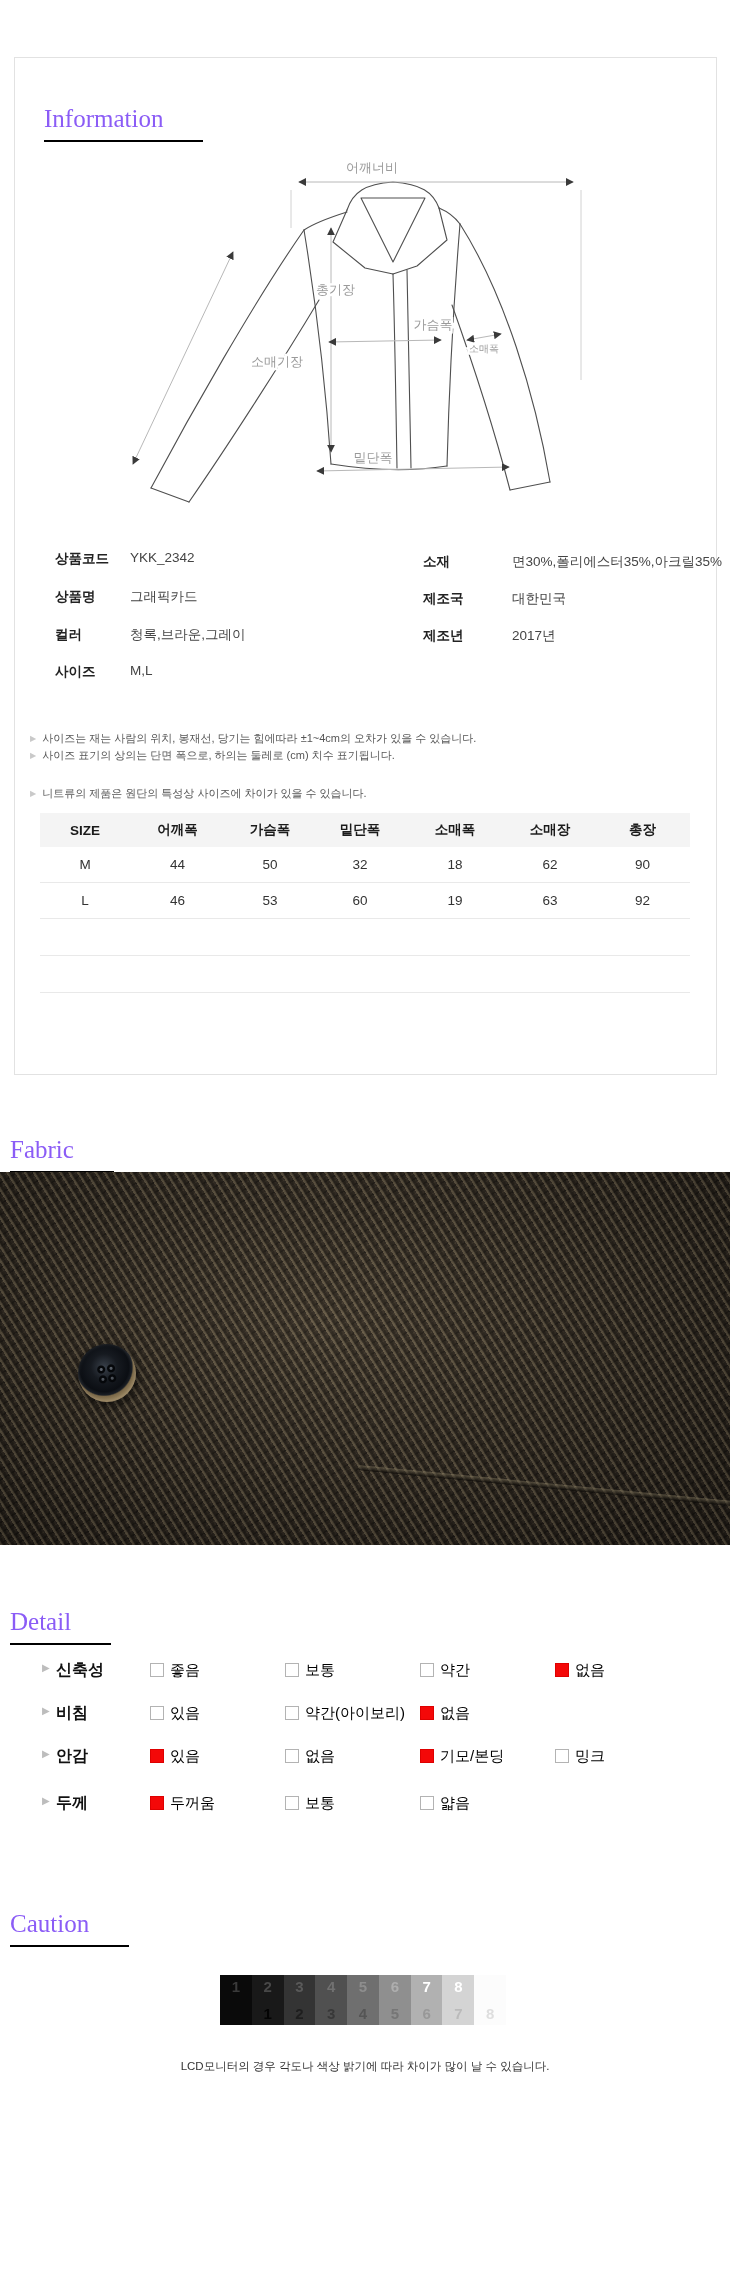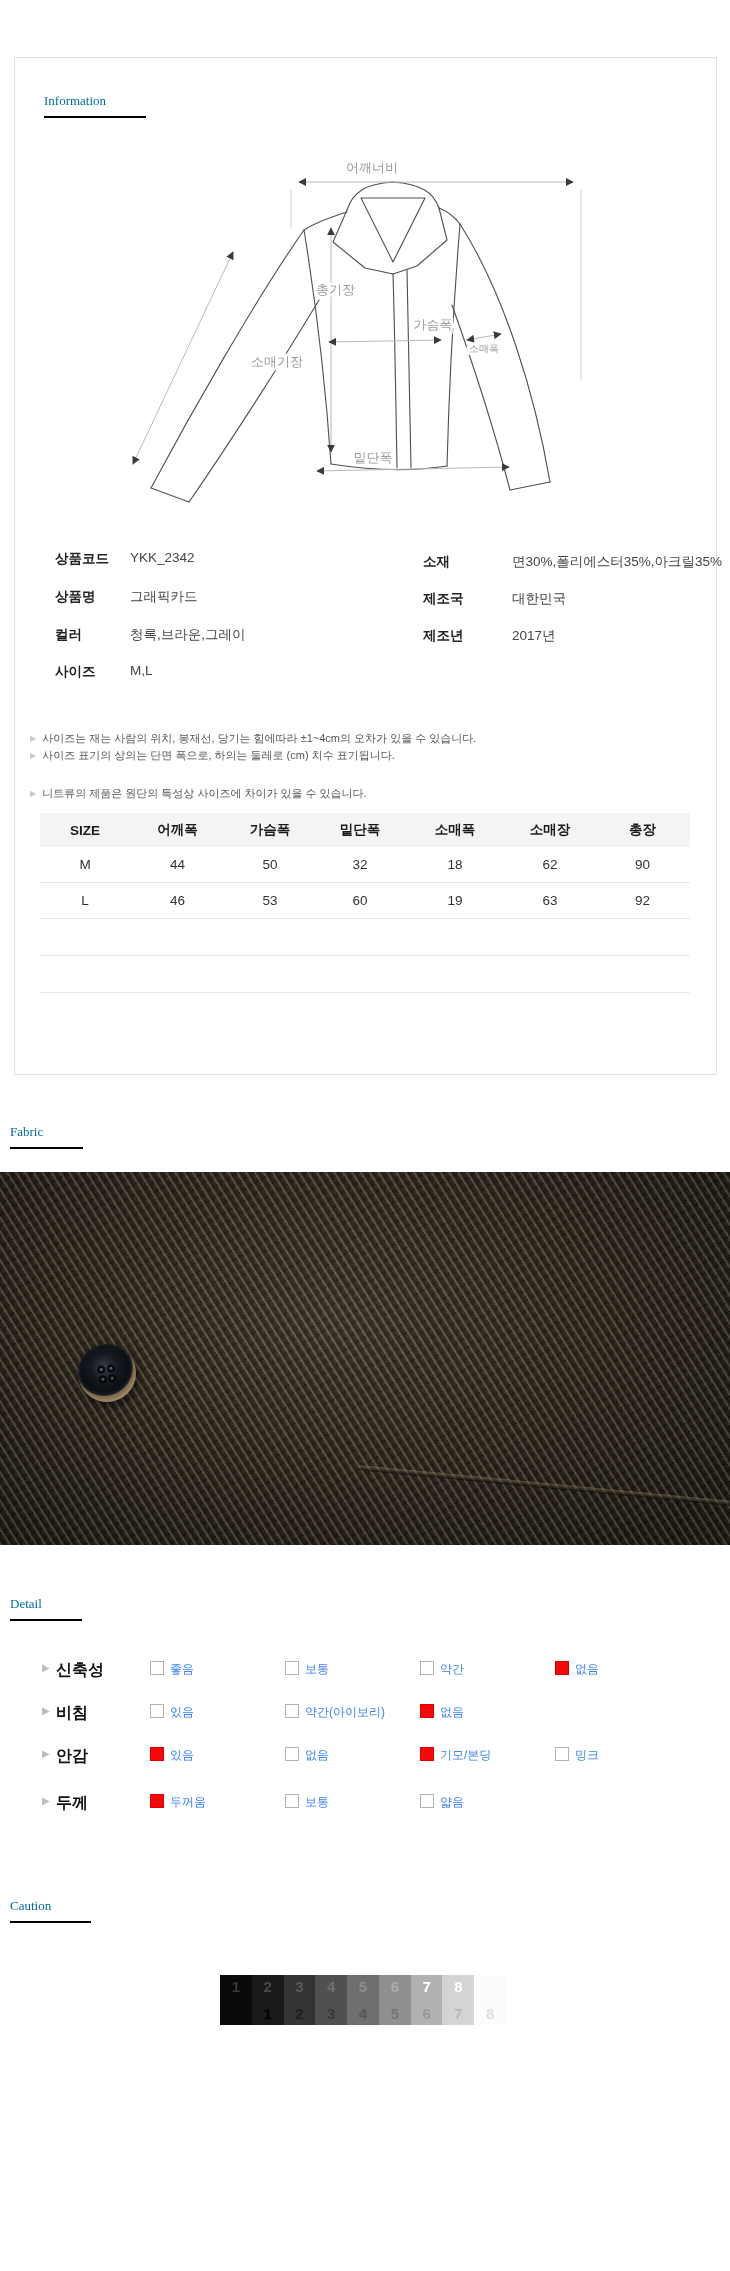--- a/index.html
+++ b/index.html
@@ -2,21 +2,21 @@
 <html><head>
 <meta charset="utf-8">
 <style>
   html,body{margin:0;padding:0;}
   body{
     width:730px;height:2271px;position:relative;background:#ffffff;
     font-family:"Liberation Sans","DejaVu Sans",sans-serif;color:#333;
     overflow:hidden;
   }
   
-  .sec-title{position:absolute;font-family:"Liberation Serif","DejaVu Serif",serif;font-size:13px;color:#0369a1;}
+  .sec-title{position:absolute;font-family:"Liberation Serif","DejaVu Serif",serif;font-size:25px;color:#8b5cf6;margin-top:12px;}
   .sec-title span{display:inline-block;padding:0 40px 7px 0;border-bottom:2px solid #000;}
   #t-information{left:44px;top:93px;}
   #t-fabric{left:10px;top:1124px;}
   #t-detail{left:10px;top:1596px;}
   #t-caution{left:10px;top:1898px;}
 
   
   .info-box{position:absolute;left:14px;top:57px;width:701px;height:1016px;border:1px solid #e2e2e2;background:#fff;}
 
   
@@ -69,21 +69,21 @@
   .fab-seam{
     position:absolute;left:358px;top:293px;width:380px;height:5px;
     transform:rotate(5.5deg);transform-origin:left center;border-radius:2px;
     background:linear-gradient(to bottom, rgba(205,190,150,0.30), rgba(8,6,4,0.7));
   }
 
   
   .detail-row{position:absolute;left:42px;width:660px;height:18px;white-space:nowrap;}
   .dr-bullet{position:absolute;left:0;top:3px;color:#bdbdbd;font-size:10px;line-height:10px;}
   .dr-label{position:absolute;left:14px;top:0;font-weight:bold;font-size:16px;color:#111;}
-  .opt{position:absolute;top:1px;font-size:12px;color:#3b82f6;}
+  .opt{position:absolute;top:1px;font-size:15px;color:#000000;}
   .opt.o1{left:108px;}.opt.o2{left:243px;}.opt.o3{left:378px;}.opt.o4{left:513px;}
   .cb{display:inline-block;width:12px;height:12px;border:1px solid #b3b3b3;background:#fff;margin-right:6px;vertical-align:-2px;}
   .cb.checked{background:#f40808;border-color:#de0000;}
 
   
   .gs-bar{position:absolute;left:220px;top:1975px;width:286px;height:50px;display:flex;}
   .gs-step{flex:1;position:relative;font-weight:bold;font-size:15px;line-height:15px;}
   .gs-top{position:absolute;top:4px;left:0;right:0;text-align:center;}
   .gs-bot{position:absolute;bottom:4px;left:0;right:0;text-align:center;}
 
@@ -317,13 +317,14 @@
       <span class="gs-top" style="color: rgb(255, 255, 255);">8</span>
       <span class="gs-bot" style="color: rgb(186, 186, 186);">7</span>
     </div>
     <div class="gs-step" style="background: rgb(252, 252, 252);">
       <span class="gs-top"></span>
       <span class="gs-bot" style="color: rgb(222, 222, 222);">8</span>
     </div>
   </div>
 
 <div class="caution-text">
+  <div>LCD모니터의 경우 각도나 색상 밝기에 따라 차이가 많이 날 수 있습니다.</div>
 </div>
 
 </body></html>

